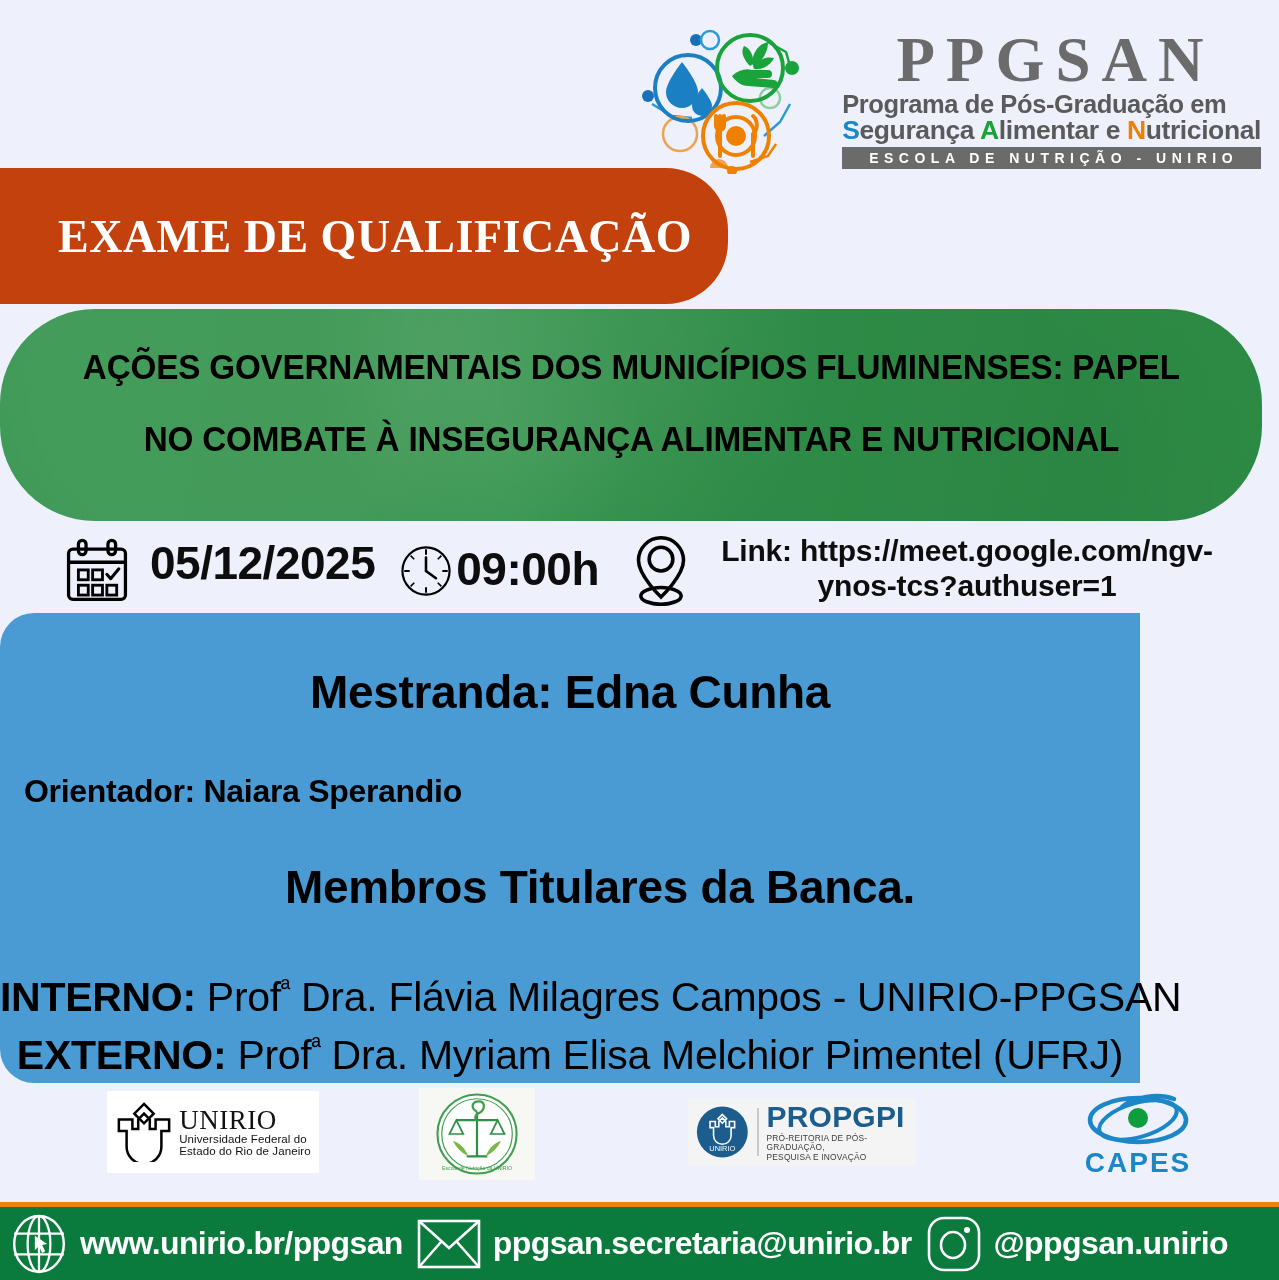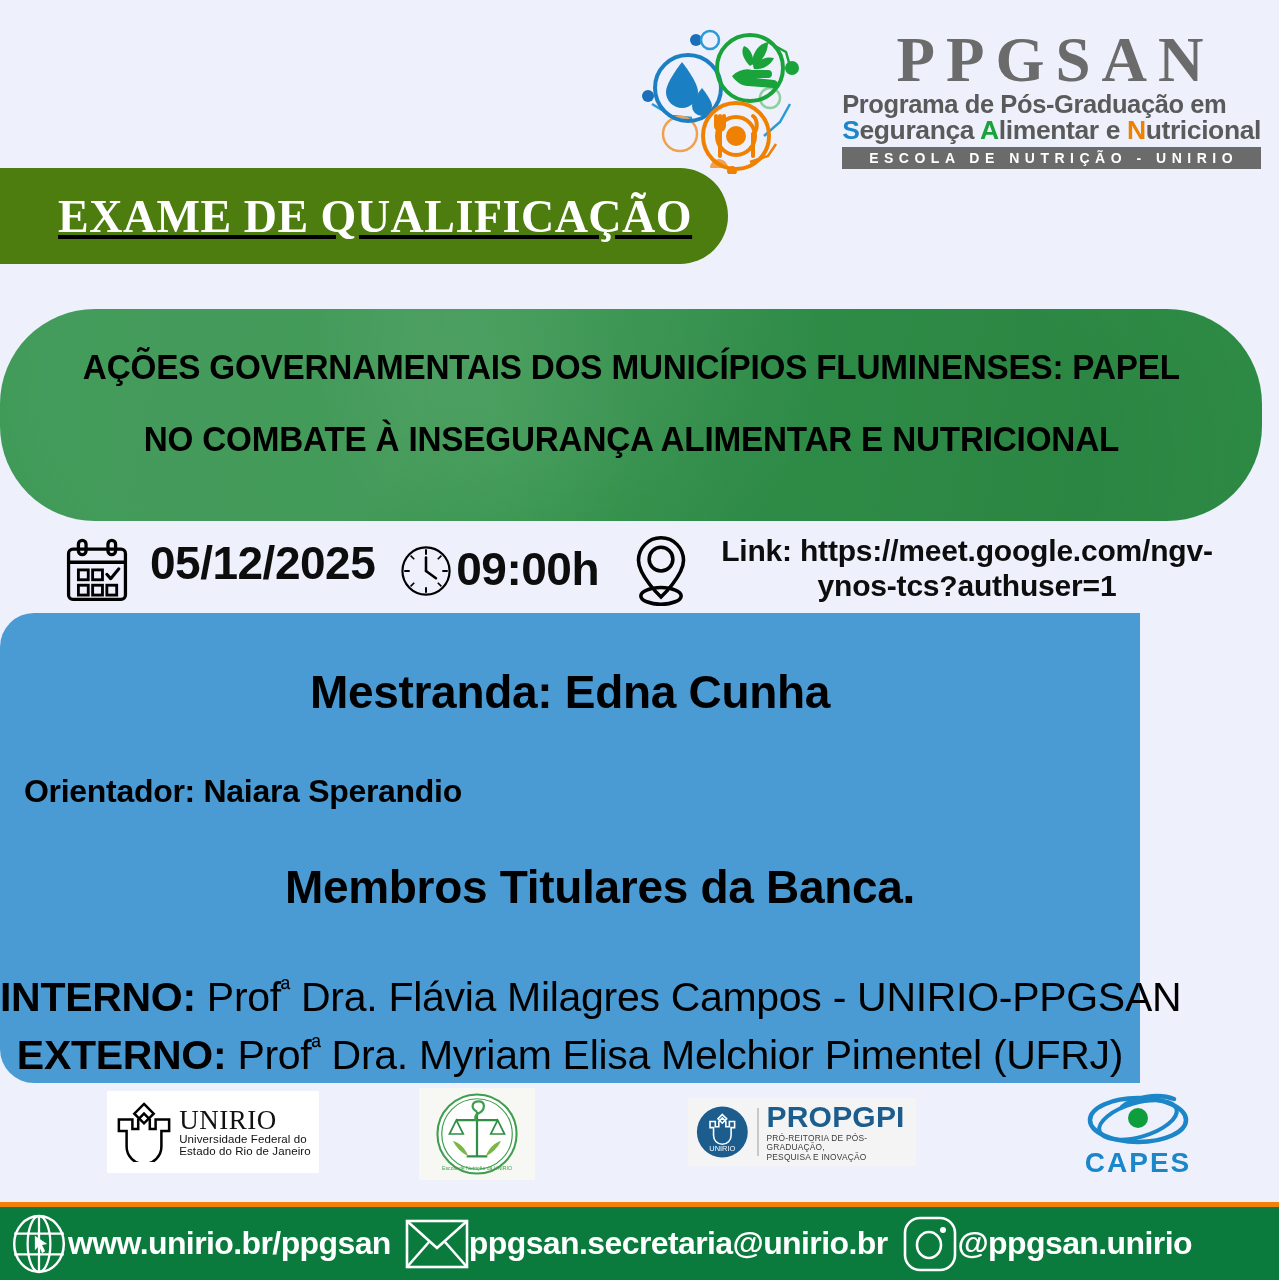--- a/index.html
+++ b/index.html
@@ -57,26 +57,25 @@
     margin-top: 3px;
     white-space: nowrap;
   }
 
   
   #orange-banner {
     position: absolute;
     left: 0;
     top: 168px;
     width: 728px;
-    height: 96px;
-    background: #4d7c0f;
+    height: 136px;
+    background: #c2410c;
     border-radius: 0 62px 62px 0;
     display: flex;
     align-items: center;
-    text-decoration: underline;
   }
   #exam-label {
     font-family: "Liberation Serif", serif;
     font-weight: bold;
     font-size: 46px;
     color: #ffffff;
     letter-spacing: 0.5px;
     padding-left: 58px;
     white-space: nowrap;
   }
@@ -258,21 +257,21 @@
     width: 1279px;
     height: 78px;
     background: #0a7a3d;
     border-top: 5px solid #f28207;
     display: flex;
     align-items: center;
     justify-content: flex-start;
     padding-left: 10px;
     gap: 14px;
   }
-  .footer-item { display: flex; align-items: center; }
+  .footer-item { display: flex; align-items: center; gap: 12px; }
   .footer-text {
     font-family: "Liberation Sans", sans-serif;
     font-weight: bold;
     font-size: 32px;
     color: #ffffff;
     letter-spacing: -0.6px;
     white-space: nowrap;
   }
 </style>
 </head>

